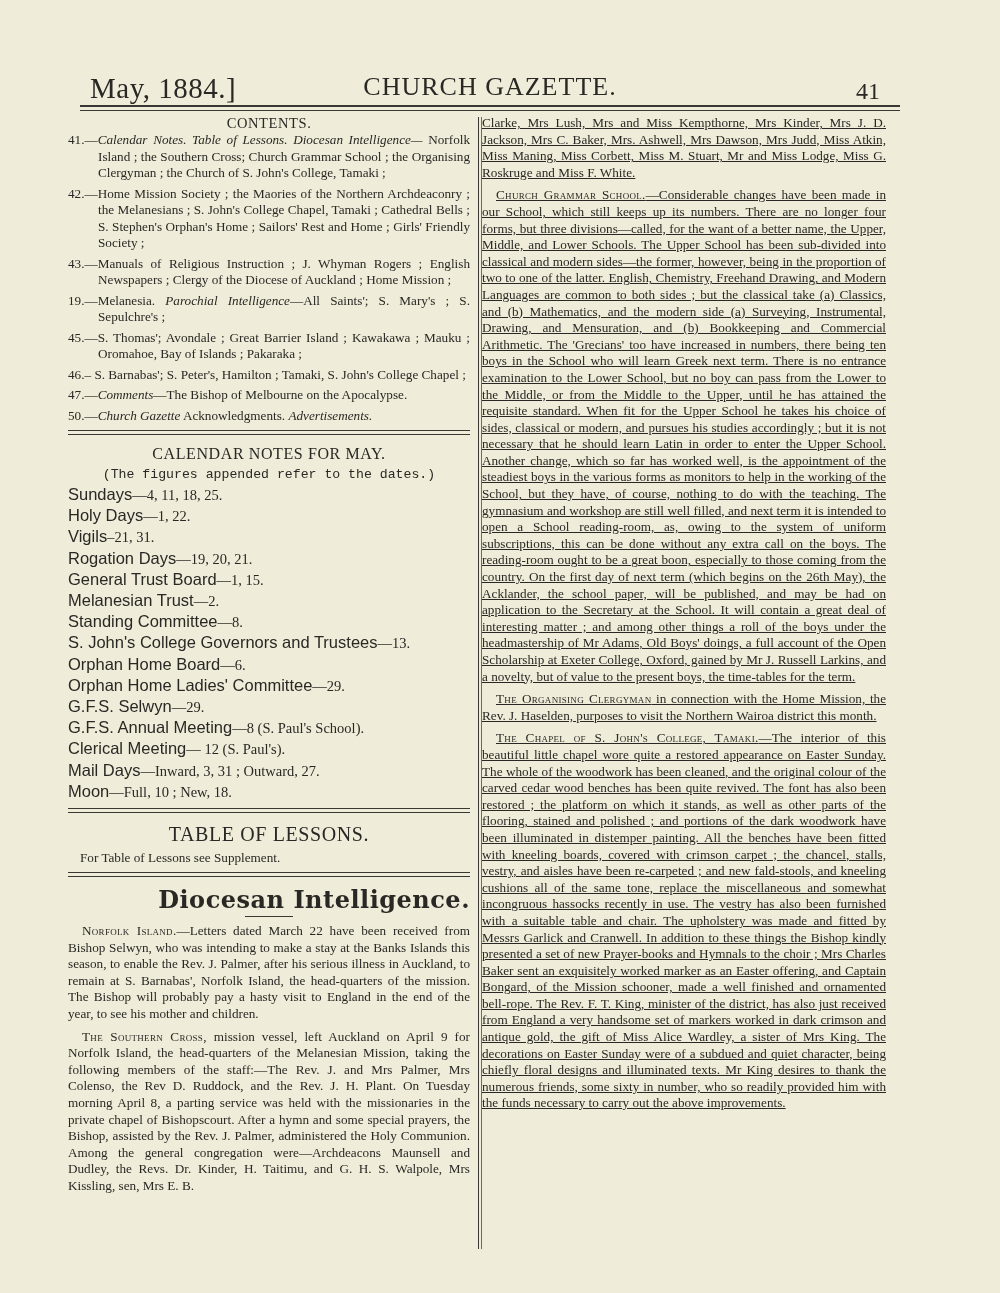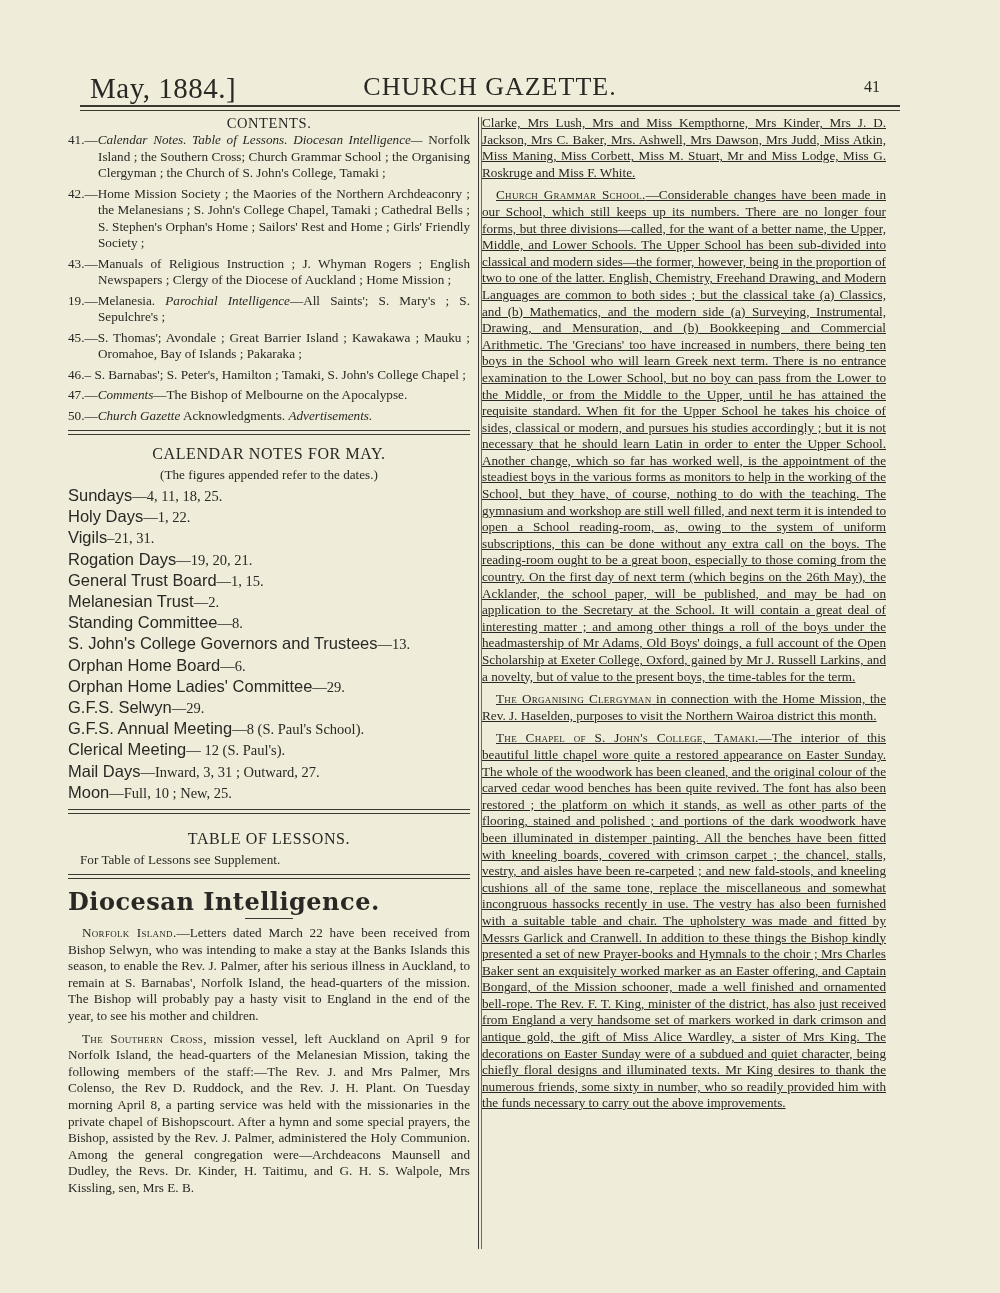--- a/index.html
+++ b/index.html
@@ -8,45 +8,45 @@
     background: #efecd9;
     font-family: "Liberation Serif", "DejaVu Serif", serif;
     color: #2a2824;
     position: relative;
     overflow: hidden;
   }
   .page { position: absolute; left: 60px; top: 60px; width: 860px; }
   .header { position: relative; height: 52px; }
   .hdr-date { position: absolute; left: 30px; top: 12px; font-size: 29px; letter-spacing: 0.5px; }
   .hdr-title { position: absolute; left: 0; right: 0; top: 12px; text-align: center; font-size: 26px; letter-spacing: 1px; }
-  .hdr-page { position: absolute; right: 40px; top: 18px; font-size: 16px; }
+  .hdr-page { position: absolute; right: 40px; top: 18px; font-size: 24px; }
   .hdr-rule { position: absolute; left: 20px; right: 20px; top: 45px; border-top: 2px solid #3a3833; }
   .hdr-rule2 { position: absolute; left: 20px; right: 20px; top: 50px; border-top: 1px solid #3a3833; }
 
   .cols { position: absolute; left: 0; top: 55px; width: 860px; }
   .col-left { position: absolute; left: 8px; top: 0; width: 402px; }
   .col-right { position: absolute; left: 422px; top: 0; width: 404px; text-decoration: underline; }
   .col-divider { position: absolute; left: 418px; top: 2px; height: 1132px; border-left: 1.5px solid #3a3833; }
   .col-divider2 { position: absolute; left: 421px; top: 2px; height: 1132px; border-left: 1px solid #6e6b62; }
 
   .sec-head { text-align: center; font-size: 14.5px; letter-spacing: 0.6px; margin: 0; }
   .contents-head { margin-top: 0; }
   .entry { font-size: 13.2px; line-height: 16.5px; padding-left: 30px; text-indent: -30px; text-align: justify; margin-bottom: 4px; }
   .entry i { font-style: italic; }
   .dbl-rule { border-top: 1.5px solid #3a3833; margin: 6px 0 0 0; height: 3px; border-bottom: 1px solid #3a3833; }
 
   .cal-head { font-size: 16px; margin-top: 10px; }
-  .cal-sub { text-align: center; font-size: 13.2px; margin: 4px 0 2px 0; }
+  .cal-sub { text-align: center; font-size: 13.2px; margin: 4px 0 2px 0; font-family: Liberation Mono, monospace; }
   .cal-item { font-family: "Liberation Sans", "DejaVu Sans", sans-serif; font-size: 16.5px; line-height: 20.2px; white-space: nowrap; }
   .cal-item .d { font-family: "Liberation Serif", serif; font-size: 14.5px; }
 
-  .tl-head { font-size: 16px; margin-top: 16px; }
+  .tl-head { font-size: 20px; margin-top: 10px; }
   .tl-text { font-size: 13.2px; margin: 4px 0 0 12px; }
 
-  .di-head { font-family: "DejaVu Serif", serif; font-weight: bold; text-align: left; font-size: 24px; margin-top: 8px; letter-spacing: 0.5px; }
+  .di-head { font-family: "DejaVu Serif", serif; font-weight: bold; text-align: right; font-size: 24px; margin-top: 8px; letter-spacing: 0.5px; }
   .di-rule { width: 48px; margin: 2px auto 6px; border-top: 1.5px solid #3a3833; }
 
   .para { font-size: 13.2px; line-height: 16.6px; text-align: justify; text-indent: 14px; margin: 0 0 6px 0; }
   .sc { font-variant: small-caps; letter-spacing: 0.3px; }
   .noind { text-indent: 0; }
 </style>
 </head>
 <body>
 
 <div class="page">
@@ -86,21 +86,21 @@
         <div class="cal-item"><span>General Trust Board</span><span class="d">—1, 15.</span></div>
         <div class="cal-item"><span>Melanesian Trust</span><span class="d">—2.</span></div>
         <div class="cal-item"><span>Standing Committee</span><span class="d">—8.</span></div>
         <div class="cal-item"><span>S. John's College Governors and Trustees</span><span class="d">—13.</span></div>
         <div class="cal-item"><span>Orphan Home Board</span><span class="d">—6.</span></div>
         <div class="cal-item"><span>Orphan Home Ladies' Committee</span><span class="d">—29.</span></div>
         <div class="cal-item"><span>G.F.S. Selwyn</span><span class="d">—29.</span></div>
         <div class="cal-item"><span>G.F.S. Annual Meeting</span><span class="d">—8 (S. Paul's School).</span></div>
         <div class="cal-item"><span>Clerical Meeting</span><span class="d">— 12 (S. Paul's).</span></div>
         <div class="cal-item"><span>Mail Days</span><span class="d">—Inward, 3, 31 ; Outward, 27.</span></div>
-        <div class="cal-item"><span>Moon</span><span class="d">—Full, 10 ; New, 25.</span></div>
+        <div class="cal-item"><span>Moon</span><span class="d">—Full, 10 ; New, 18.</span></div>
       </div>
       <div class="dbl-rule"></div>
 
       <div class="sec-head tl-head">TABLE OF LESSONS.</div>
       <div class="tl-text">For Table of Lessons see Supplement.</div>
       <div class="dbl-rule"></div>
 
       <div class="di-head">Diocesan Intelligence.</div>
       <div class="di-rule"></div>
 

